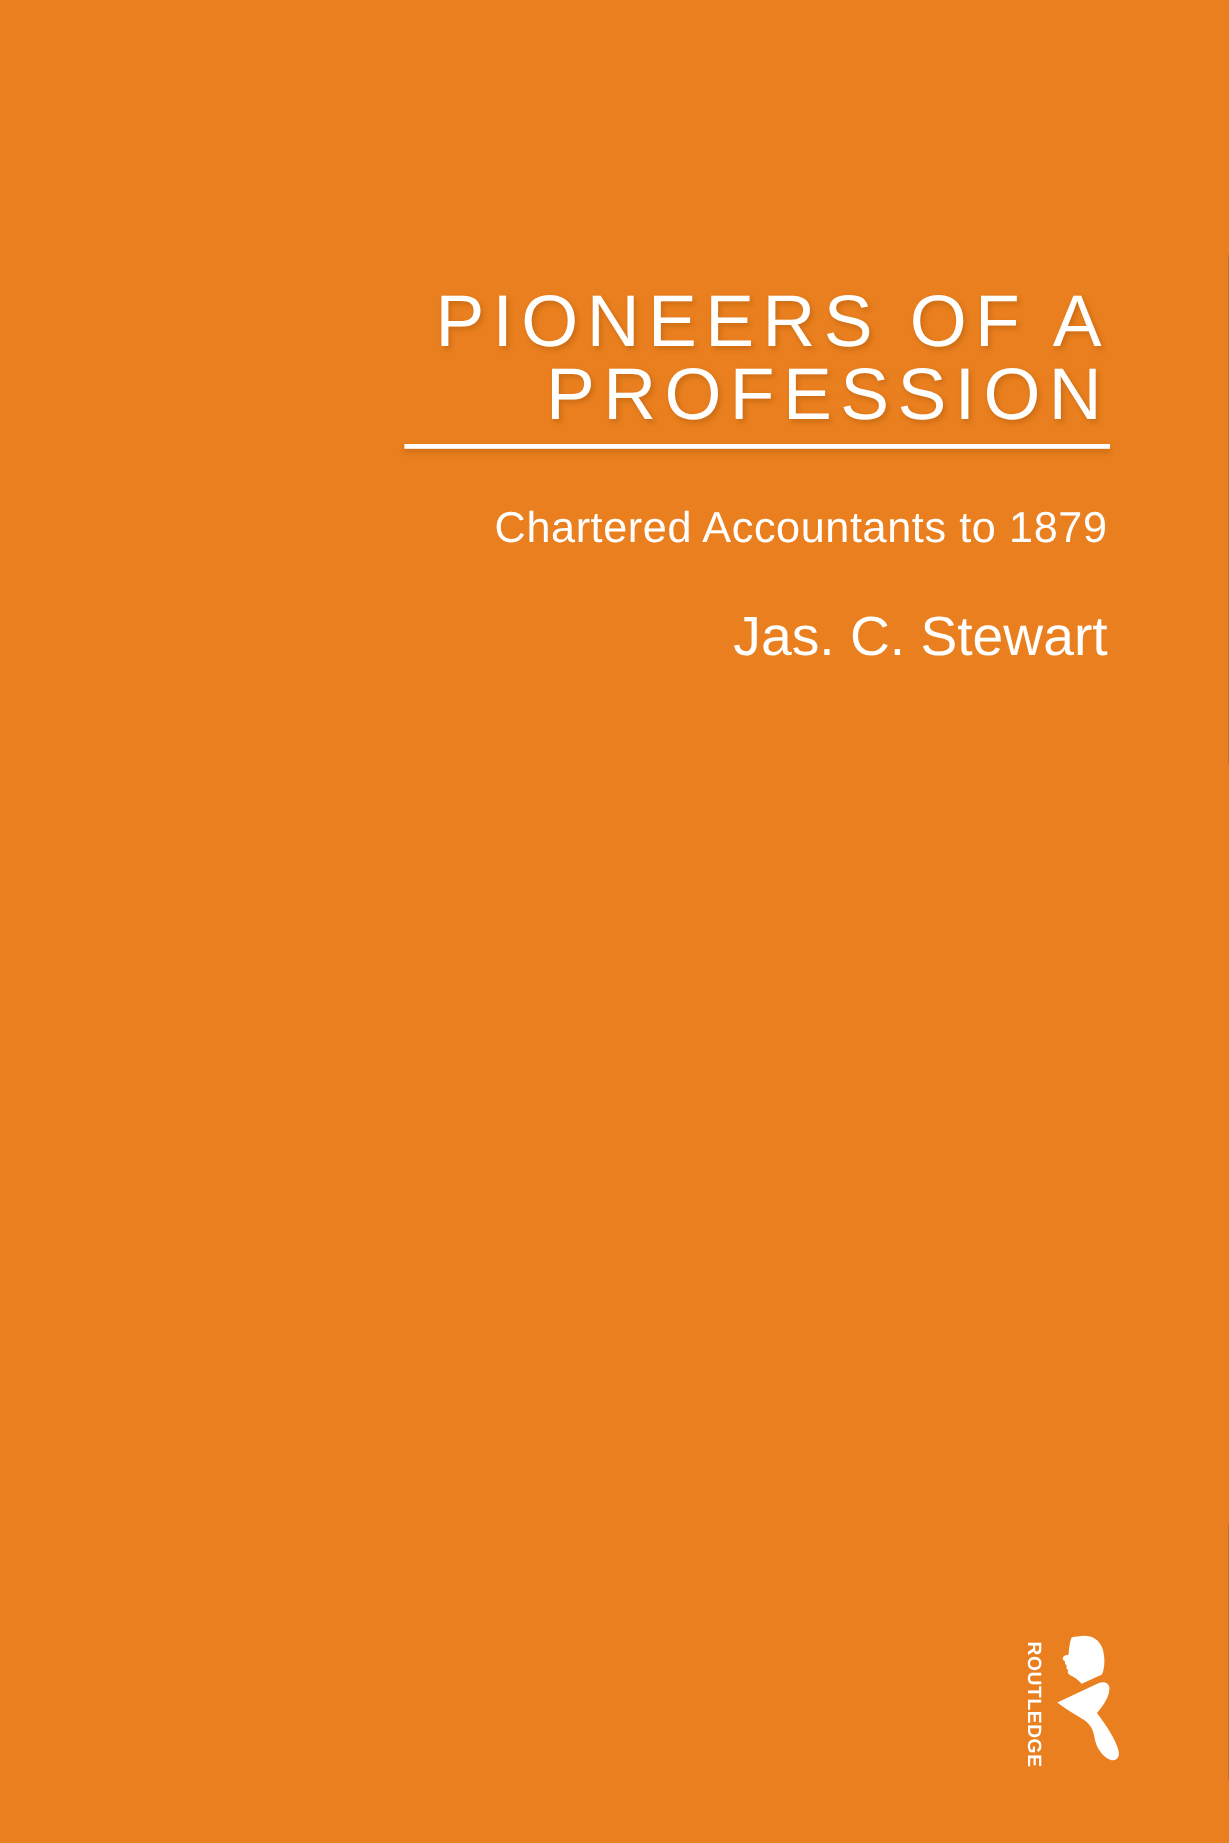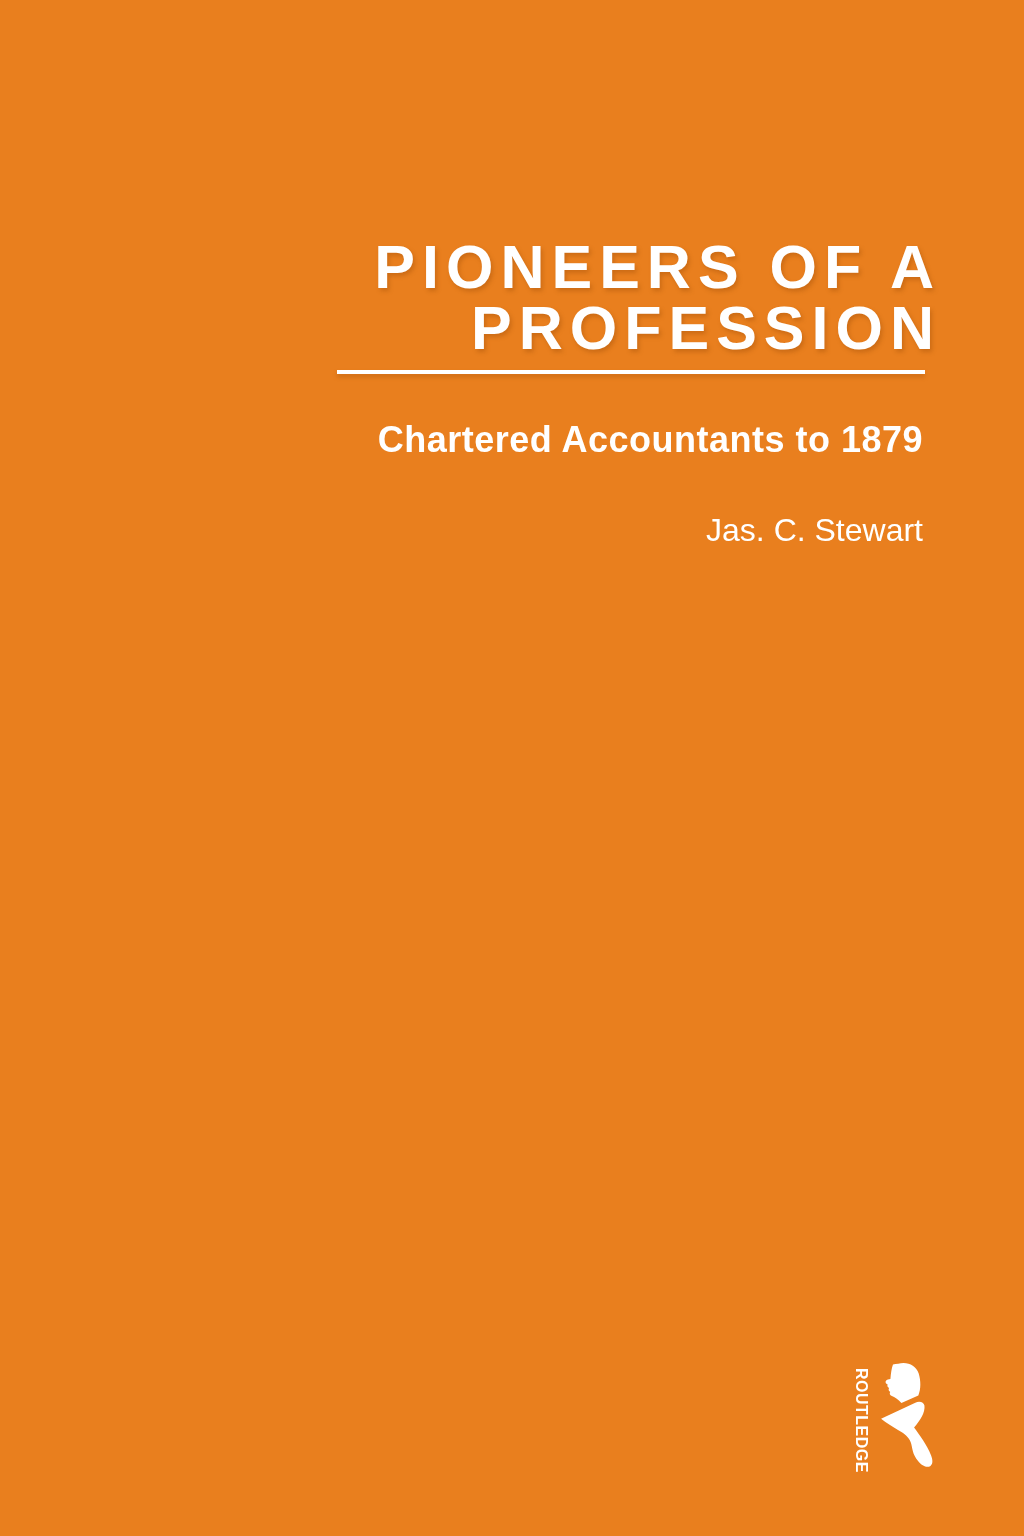--- a/index.html
+++ b/index.html
@@ -13,25 +13,25 @@
     height: 1536px;
     margin: 0 auto;
     background: #E97F1E;
     overflow: hidden;
     font-family: "Liberation Sans", "DejaVu Sans", sans-serif;
     color: #FFFFFF;
   }
   .book-title {
     position: absolute;
     top: 237px;
-    right: 83px;
+    right: 99px;
     margin: 0;
     text-align: right;
     white-space: pre-line;
-    font-weight: bold;
+    font-weight: normal;
     font-size: 61px;
     line-height: 61px;
     letter-spacing: 7px;
     color: #FFFFFF;
     text-shadow: 2px 3px 4px rgba(168, 84, 10, 0.45);
   }
   .title-underline {
     position: absolute;
     top: 370px;
     right: 99px;
@@ -41,27 +41,26 @@
     box-shadow: 0 3px 4px rgba(168, 84, 10, 0.45);
   }
   .book-subtitle {
     position: absolute;
     top: 420px;
     right: 101px;
     font-size: 36px;
     line-height: 40px;
     letter-spacing: 0.5px;
     text-align: right;
-    font-weight: bold;
   }
   .book-author {
     position: absolute;
     top: 509px;
     right: 101px;
-    font-size: 32px;
+    font-size: 46px;
     line-height: 42px;
     text-align: right;
   }
   .series-title {
     position: absolute;
     top: 1090px;
     right: 99px;
     font-size: 36px;
     line-height: 43px;
     letter-spacing: 1px;

